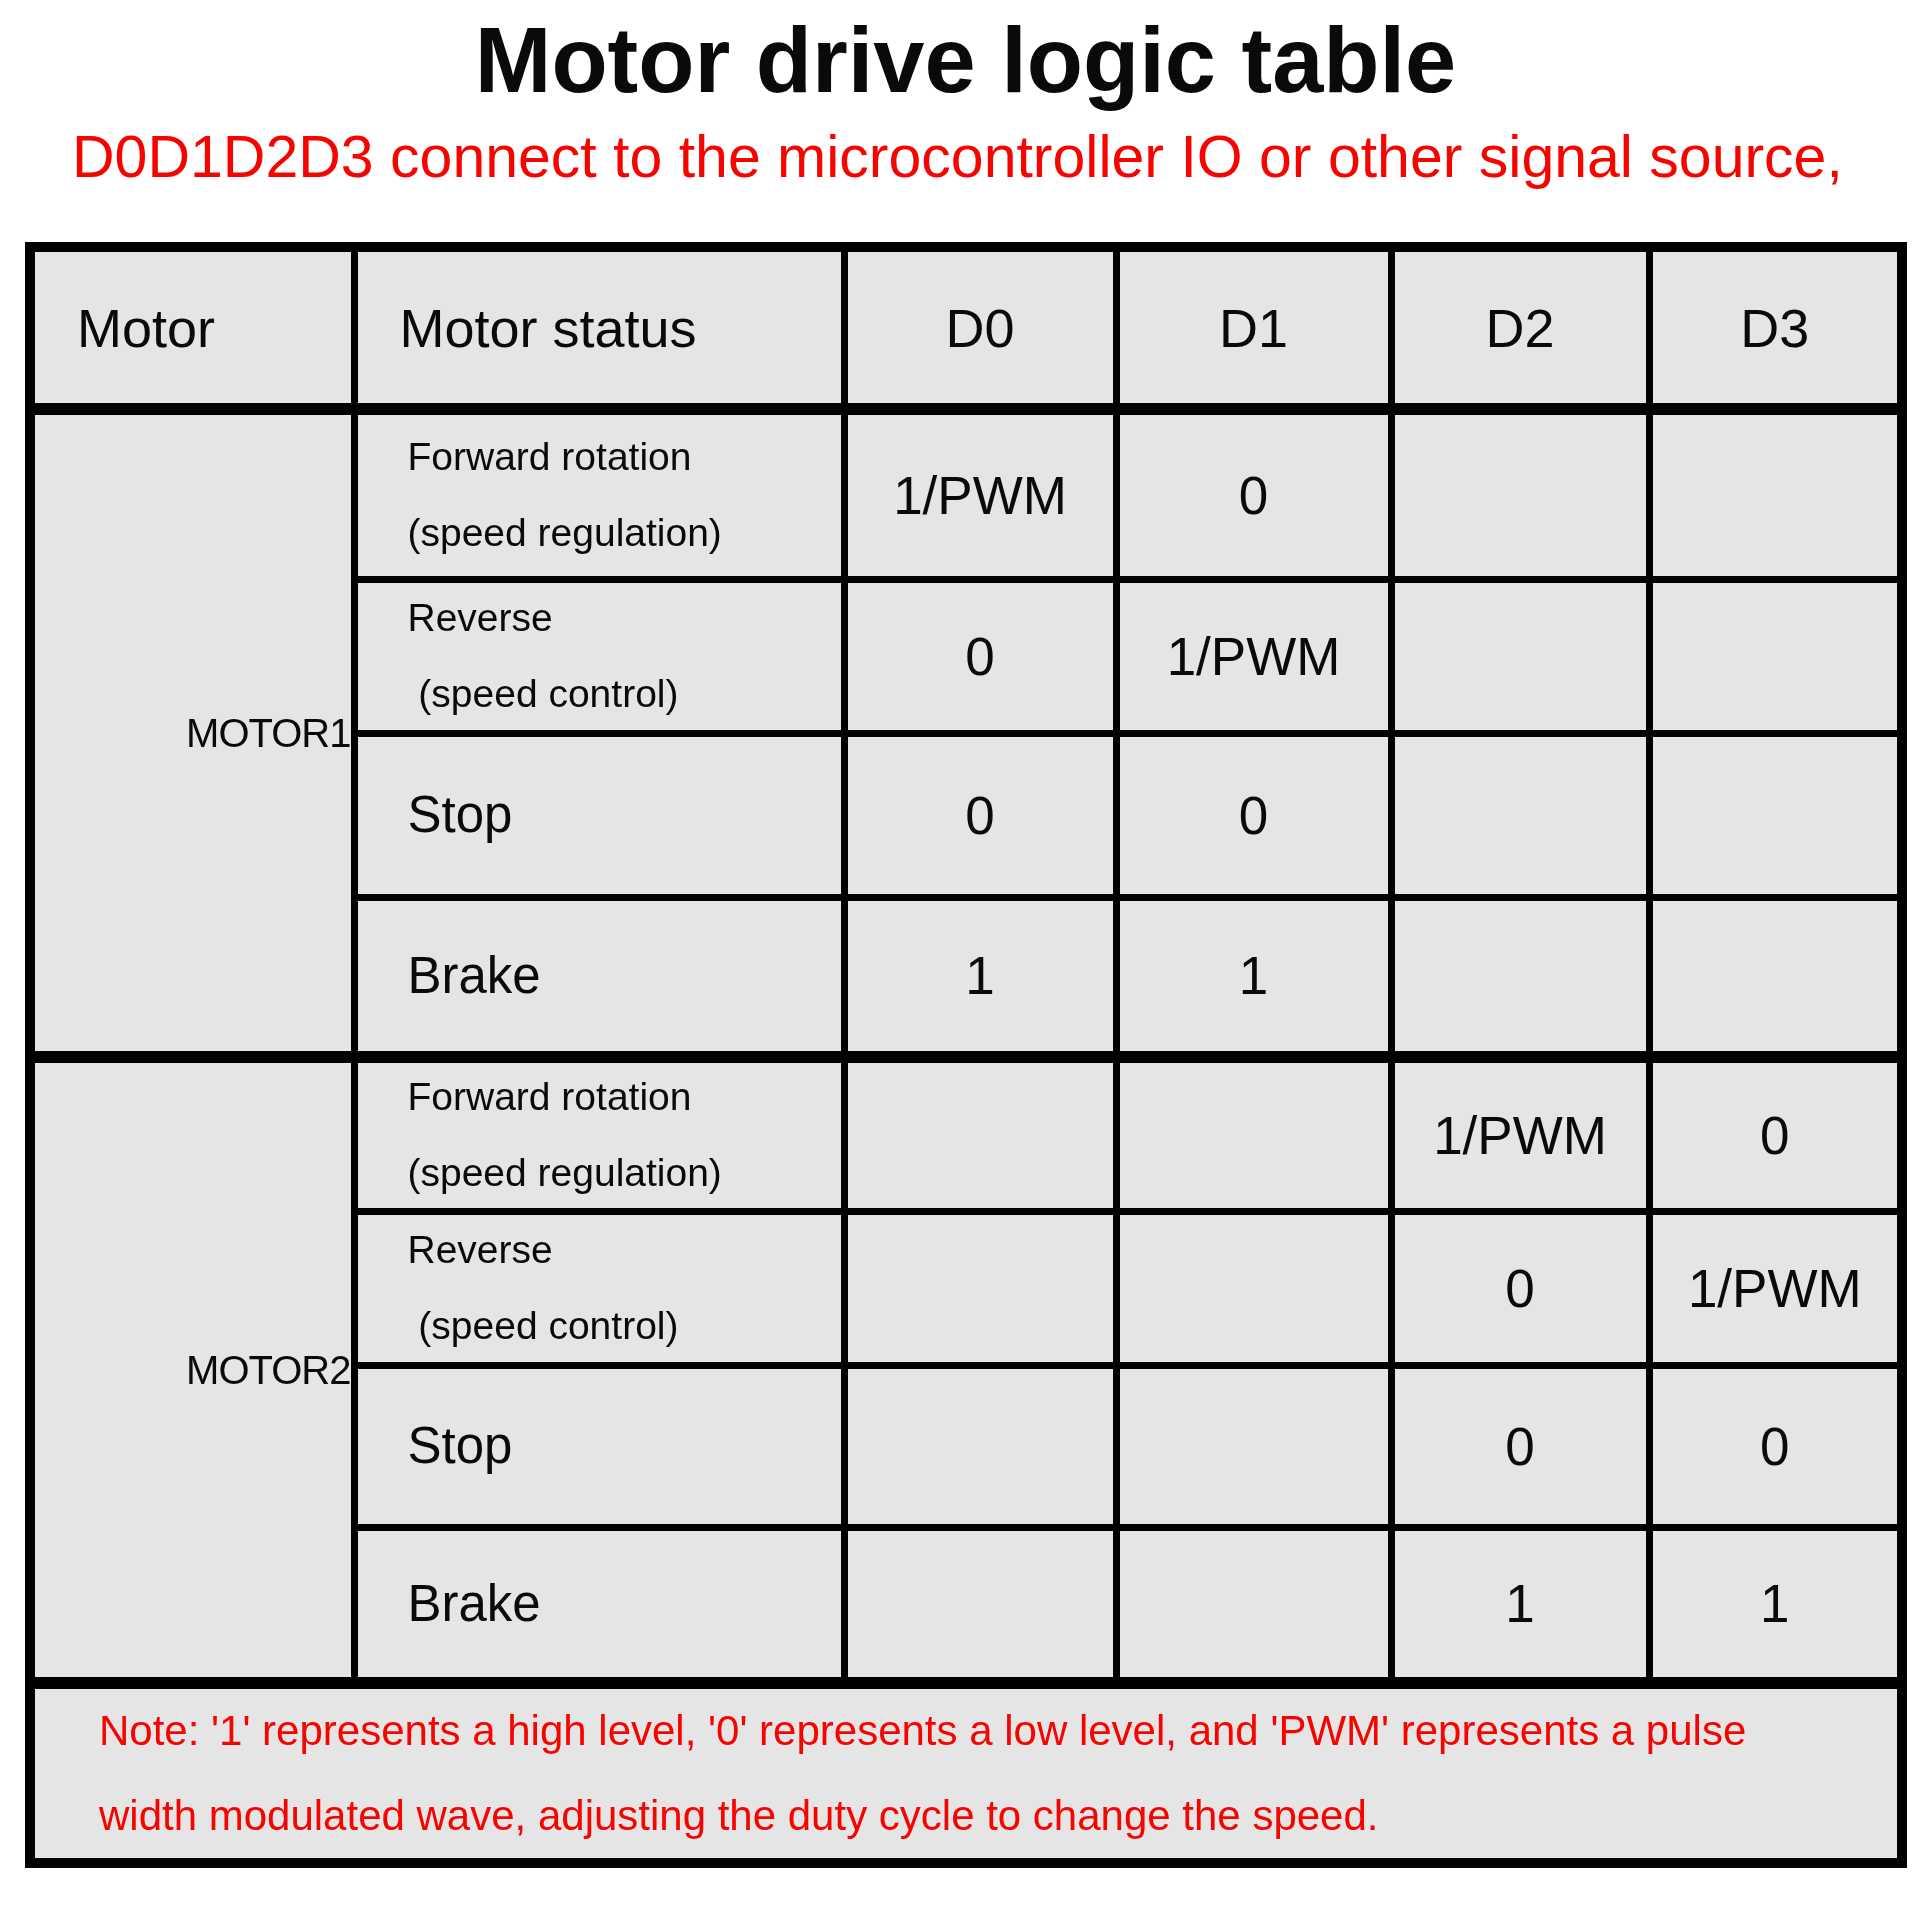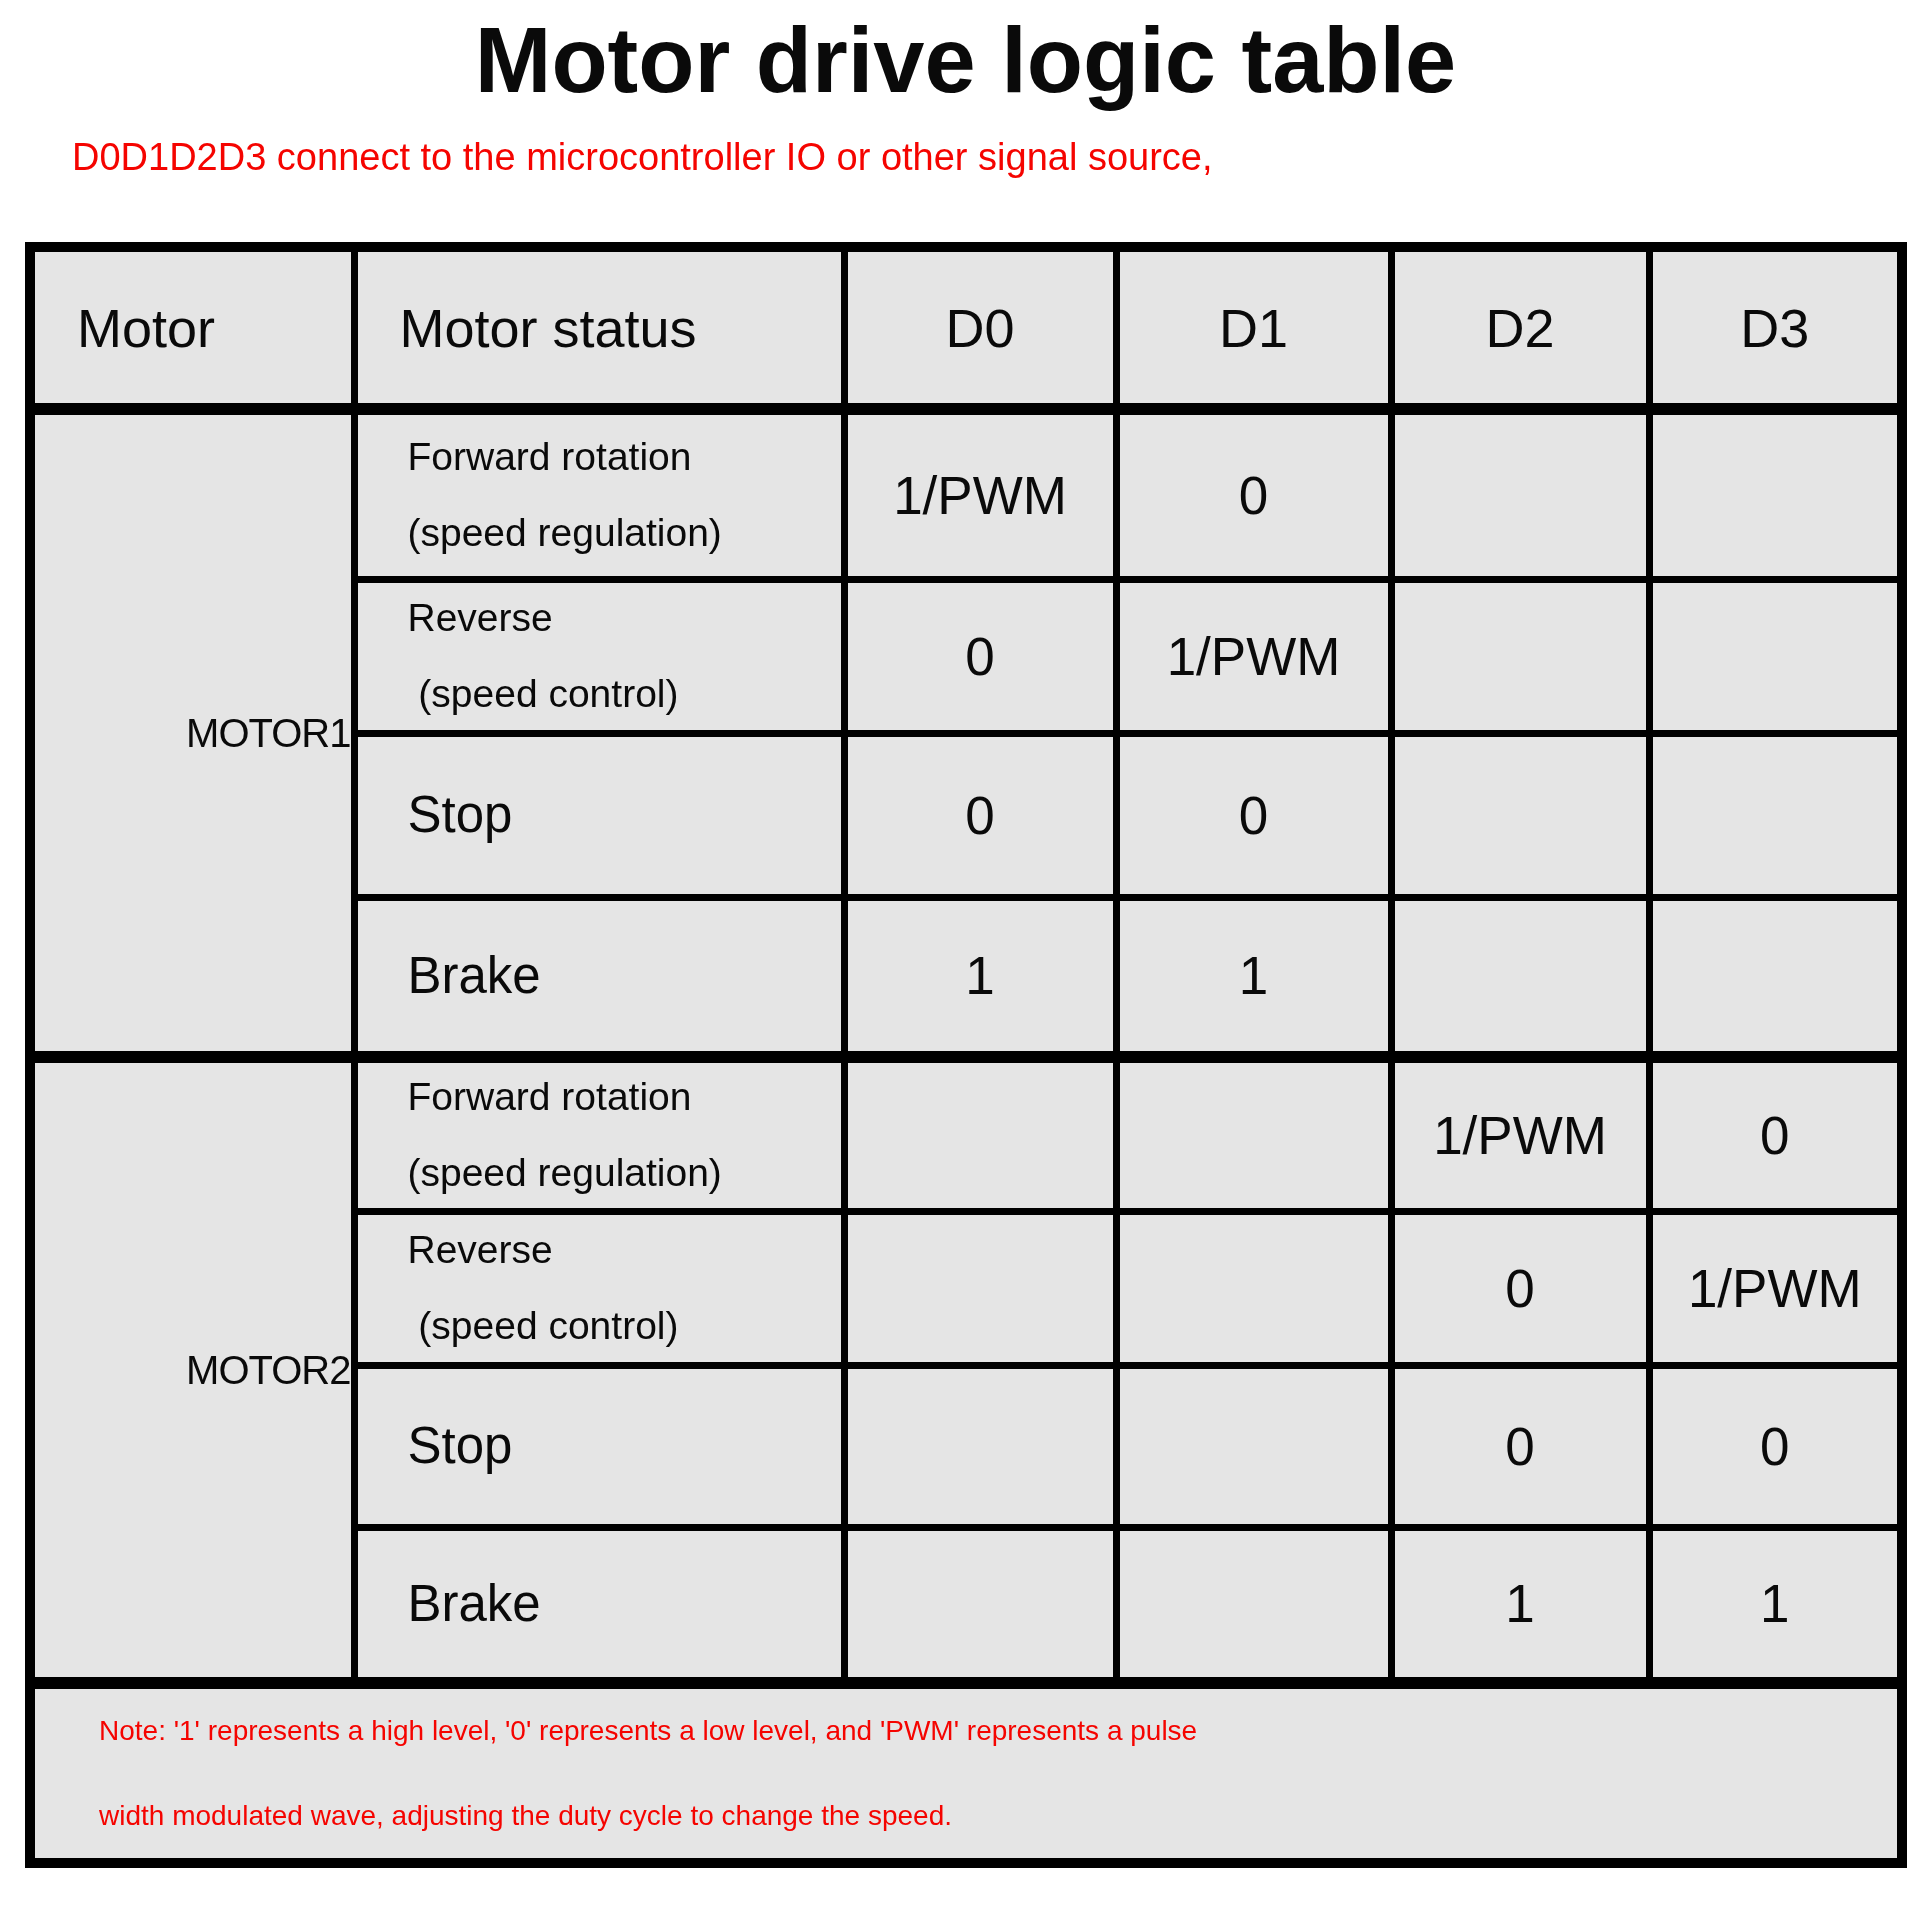--- a/index.html
+++ b/index.html
@@ -27,21 +27,21 @@
     font-weight: 700;
     letter-spacing: 0px;
     color: #0a0a0a;
     white-space: nowrap;
   }
 
   .subtitle {
     position: absolute;
     top: 135px;
     left: 72px;
-    font-size: 38px;
+    font-size: 59px;
     line-height: 44px;
     color: #f50400;
     white-space: nowrap;
   }
 
   table.logic-table {
     position: absolute;
     left: 25px;
     top: 242px;
     width: 1872px;
@@ -115,21 +115,21 @@
     color: #0a0a0a;
   }
 
   td.note-cell {
     text-align: left;
     padding-left: 64px;
     padding-right: 19.3px;
   }
   .note-line {
     color: #f50400;
-    font-size: 28px;
+    font-size: 42px;
     line-height: 46px;
     white-space: nowrap;
   }
   .note-line2 { margin-top: 39px; }
 </style>
 </head>
 <body>
 
 <h1 class="title">Motor drive logic table</h1>
 

